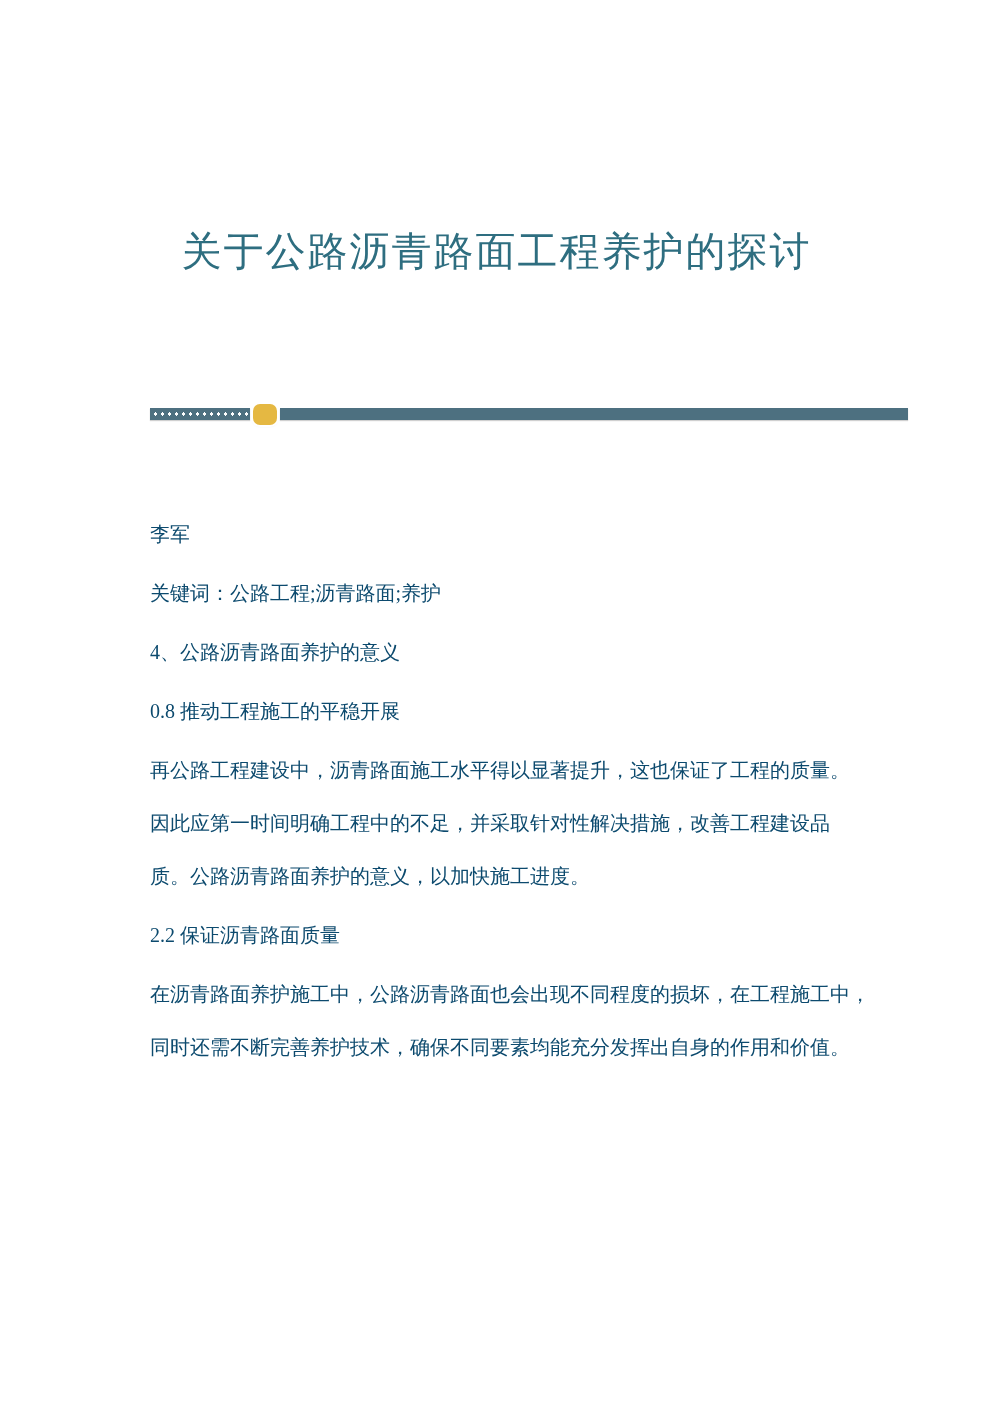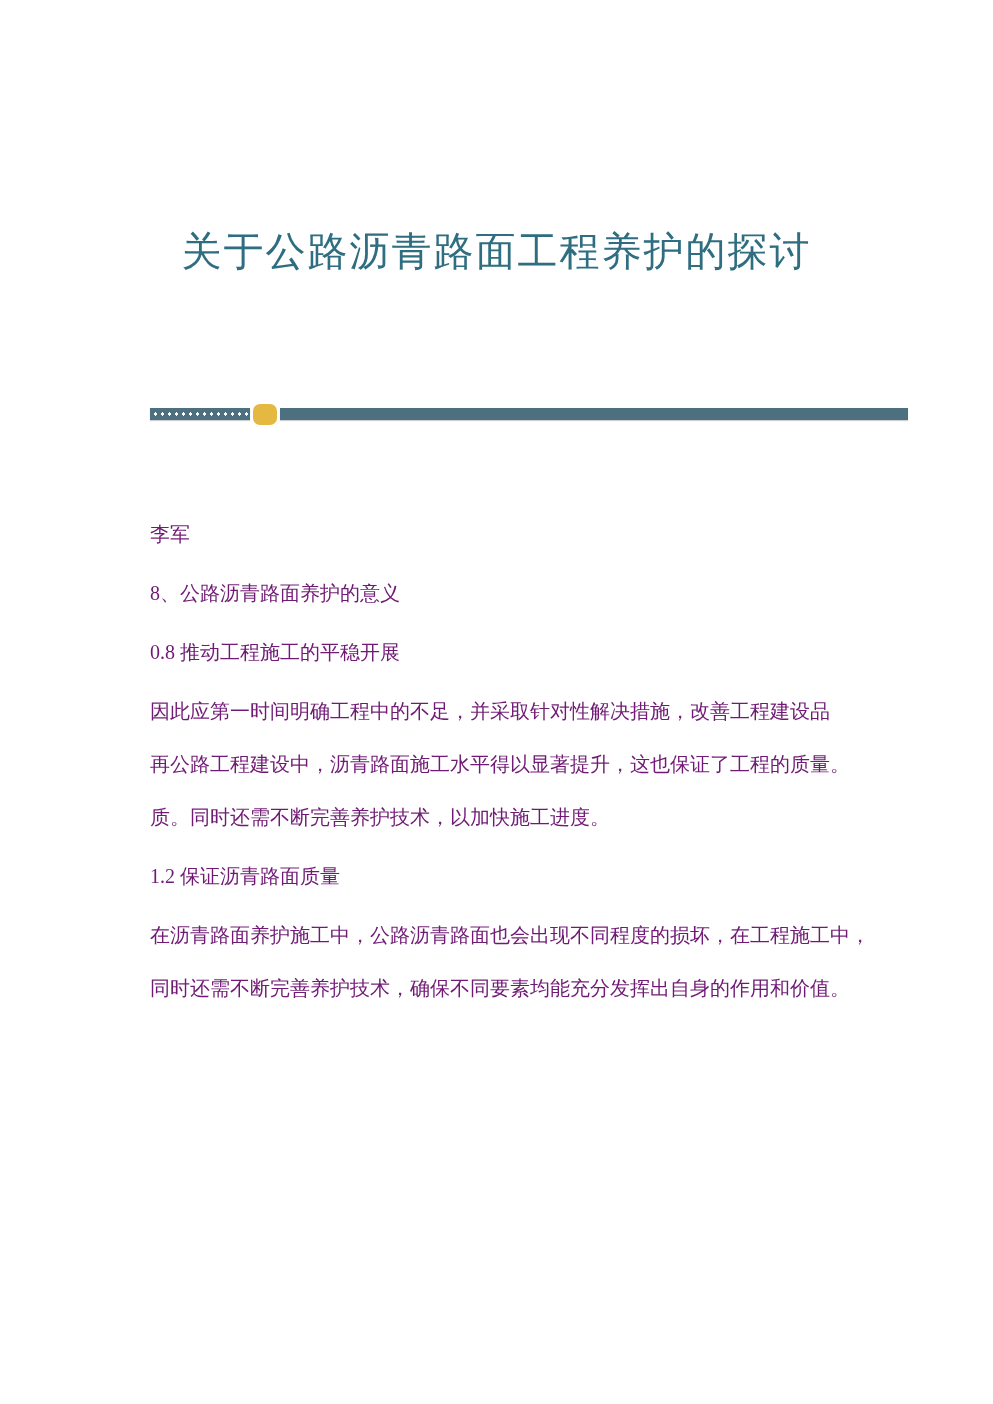--- a/index.html
+++ b/index.html
@@ -54,21 +54,21 @@
   .divider-solid {
     flex: 1;
     height: 12px;
     background: #4d7080;
     box-shadow: 0 1px 1px rgba(120,120,120,0.35);
   }
   .content {
     margin: 83px 128px 0 150px;
     width: 715px;
     font-size: 20px;
-    color: #701a75;
+    color: #0c4a6e;
   }
   .content .block {
     margin: 0 0 6px 0;
   }
   .content .line {
     line-height: 53px;
     white-space: nowrap;
     overflow: hidden;
   }
   .content .heading {
@@ -89,37 +89,40 @@
     <span class="divider-solid"></span>
   </div>
 
   <div class="content">
 
     <div class="block">
       <div class="line">李军</div>
     </div>
 
 
+    <div class="block">
+      <div class="line">关键词：公路工程;沥青路面;养护</div>
+    </div>
 
     <div class="block">
-      <div class="heading">8、公路沥青路面养护的意义</div>
+      <div class="heading">4、公路沥青路面养护的意义</div>
     </div>
 
     <div class="block">
       <div class="heading">0.8 推动工程施工的平稳开展</div>
     </div>
 
     <div class="block">
+      <div class="line">再公路工程建设中，沥青路面施工水平得以显著提升，这也保证了工程的质量。</div>
       <div class="line">因此应第一时间明确工程中的不足，并采取针对性解决措施，改善工程建设品</div>
-      <div class="line">再公路工程建设中，沥青路面施工水平得以显著提升，这也保证了工程的质量。</div>
-      <div class="line">质。同时还需不断完善养护技术，以加快施工进度。</div>
+      <div class="line">质。公路沥青路面养护的意义，以加快施工进度。</div>
     </div>
 
     <div class="block">
-      <div class="heading">1.2 保证沥青路面质量</div>
+      <div class="heading">2.2 保证沥青路面质量</div>
     </div>
 
     <div class="block">
       <div class="line">在沥青路面养护施工中，公路沥青路面也会出现不同程度的损坏，在工程施工中，</div>
       <div class="line">同时还需不断完善养护技术，确保不同要素均能充分发挥出自身的作用和价值。</div>
     </div>
 
   </div>
 </div>
 

